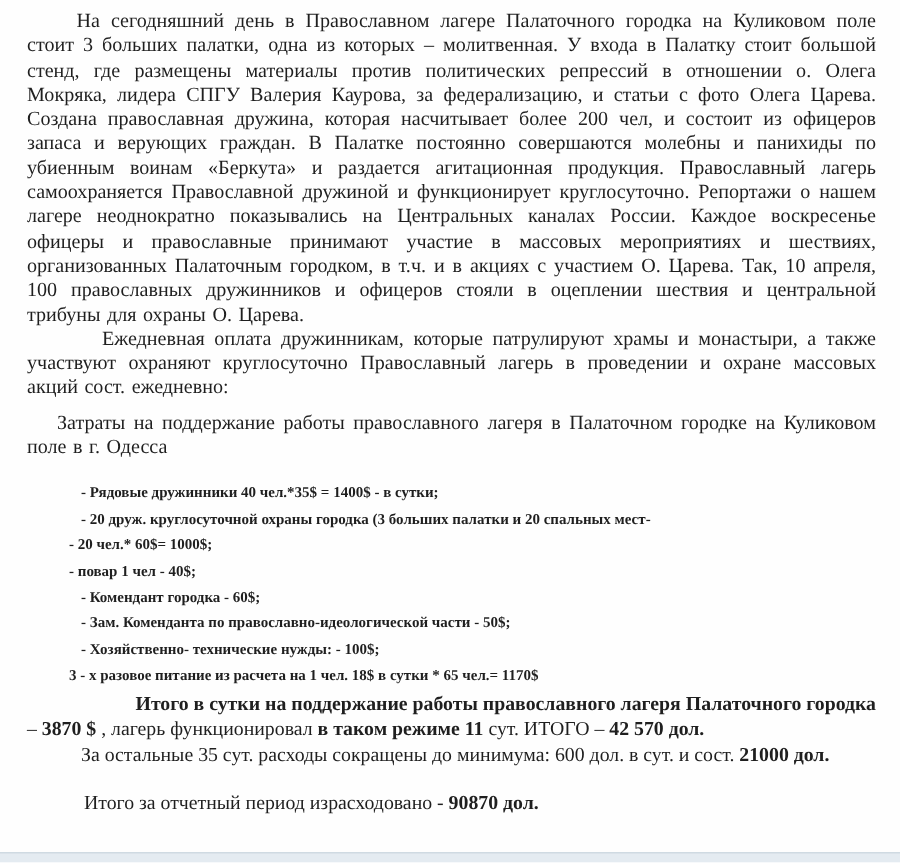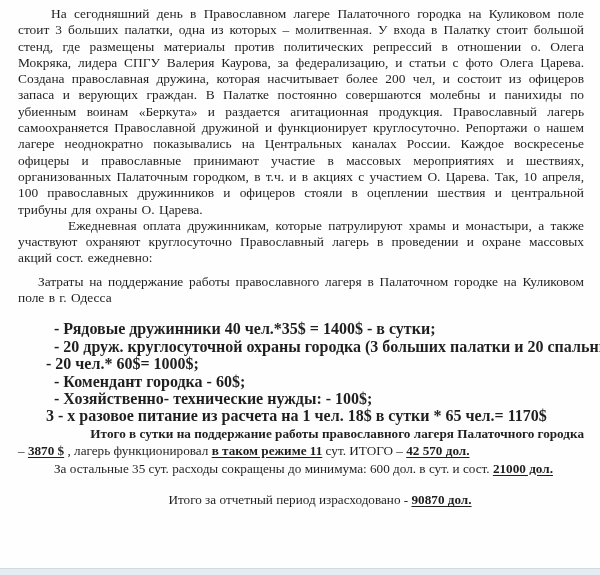--- a/index.html
+++ b/index.html
@@ -29,21 +29,21 @@
     line-height: 16.3px;
     text-align: justify;
     word-spacing: 1px;
   }
   .para.p1 { text-indent: 33px; }
   .para.p2 { margin-top: 7px; text-indent: 20px; }
   .para.p3 { text-indent: 50px; }
   .cost-list {
     margin-top: 14px;
     font-weight: bold;
-    font-size: 16px;
+    font-size: 10px;
     line-height: 17.4px;
     white-space: nowrap;
   }
   .cost-line { margin: 0; }
   .cost-line.ind1 { padding-left: 36px; }
   .cost-line.ind2 { padding-left: 28px; }
   .bold-line {
     margin: 0;
     padding-left: 40px;
     font-weight: bold;
@@ -52,23 +52,23 @@
     white-space: nowrap;
     text-align: right;
   }
   .rich {
     margin: 0;
     font-size: 13.2px;
     line-height: 17.4px;
     white-space: nowrap;
   }
   .rich.ind-sm { padding-left: 36px; }
-  .rich.gap-top { margin-top: 14px; padding-left: 38px; text-align: center; }
+  .rich.gap-top { margin-top: 14px; padding-left: 38px; }
   .rich .b { font-weight: bold; }
-  .rich .u { text-decoration: underline; text-underline-offset: 2px; }
+  .rich .u { text-underline-offset: 2px; }
   .bottom-strip {
     position: absolute;
     left: 0;
     bottom: 0;
     width: 600px;
     height: 6px;
     background: #e4ebf1;
     border-top: 1px solid #cfdae2;
   }
 </style>
@@ -76,21 +76,23 @@
 <body>
 
 <div class="page">
   <p class="para p1">На сегодняшний день в Православном лагере Палаточного городка на Куликовом поле стоит 3 больших палатки, одна из которых – молитвенная. У входа в Палатку стоит большой стенд, где размещены материалы против политических репрессий в отношении о. Олега Мокряка, лидера СПГУ Валерия Каурова, за федерализацию, и статьи с фото Олега Царева. Создана православная дружина, которая насчитывает более 200 чел, и состоит из офицеров запаса и верующих граждан. В Палатке постоянно совершаются молебны и панихиды по убиенным воинам «Беркута» и раздается агитационная продукция. Православный лагерь самоохраняется Православной дружиной и функционирует круглосуточно. Репортажи о нашем лагере неоднократно показывались на Центральных каналах России. Каждое воскресенье офицеры и православные принимают участие в массовых мероприятиях и шествиях, организованных Палаточным городком, в т.ч. и в акциях с участием О. Царева. Так, 10 апреля, 100 православных дружинников и офицеров стояли в оцеплении шествия и центральной трибуны для охраны О. Царева.</p>
   <p class="para p3">Ежедневная оплата дружинникам, которые патрулируют храмы и монастыри, а также участвуют охраняют круглосуточно Православный лагерь в проведении и охране массовых акций сост. ежедневно:</p>
   <p class="para p2">Затраты на поддержание работы православного лагеря в Палаточном городке на Куликовом поле в г. Одесса</p>
   <div class="cost-list">
       <div class="cost-line ind1">- Рядовые дружинники 40 чел.*35$ = 1400$ -  в сутки;</div>
       <div class="cost-line ind1">- 20 друж. круглосуточной охраны городка (3 больших палатки и 20 спальных мест-</div>
       <div class="cost-line ind2">- 20 чел.* 60$= 1000$;</div>
+      <div class="cost-line ind2">- повар 1 чел -  40$;</div>
       <div class="cost-line ind1">-  Комендант городка - 60$;</div>
+      <div class="cost-line ind1">-  Зам. Коменданта по православно-идеологической части - 50$;</div>
       <div class="cost-line ind1">-  Хозяйственно- технические нужды: - 100$;</div>
       <div class="cost-line ind2">3 - х разовое питание из расчета на 1 чел. 18$ в сутки * 65 чел.= 1170$</div>
     </div>
   <p class="bold-line">Итого в сутки на поддержание работы православного лагеря Палаточного городка</p>
   <p class="rich"><span>– </span><span class="b u">3870 $</span><span> , лагерь  функционировал </span><span class="b u">в таком режиме 11</span><span> сут. ИТОГО – </span><span class="b u">42 570 дол.</span></p>
   <p class="rich ind-sm"><span>За остальные 35 сут. расходы сокращены до минимума: 600 дол. в сут.  и сост. </span><span class="b u">21000 дол.</span></p>
   <p class="rich gap-top"><span>Итого за отчетный период израсходовано -  </span><span class="b u">90870  дол.</span></p>
 </div>
 <div class="bottom-strip"></div>
 

